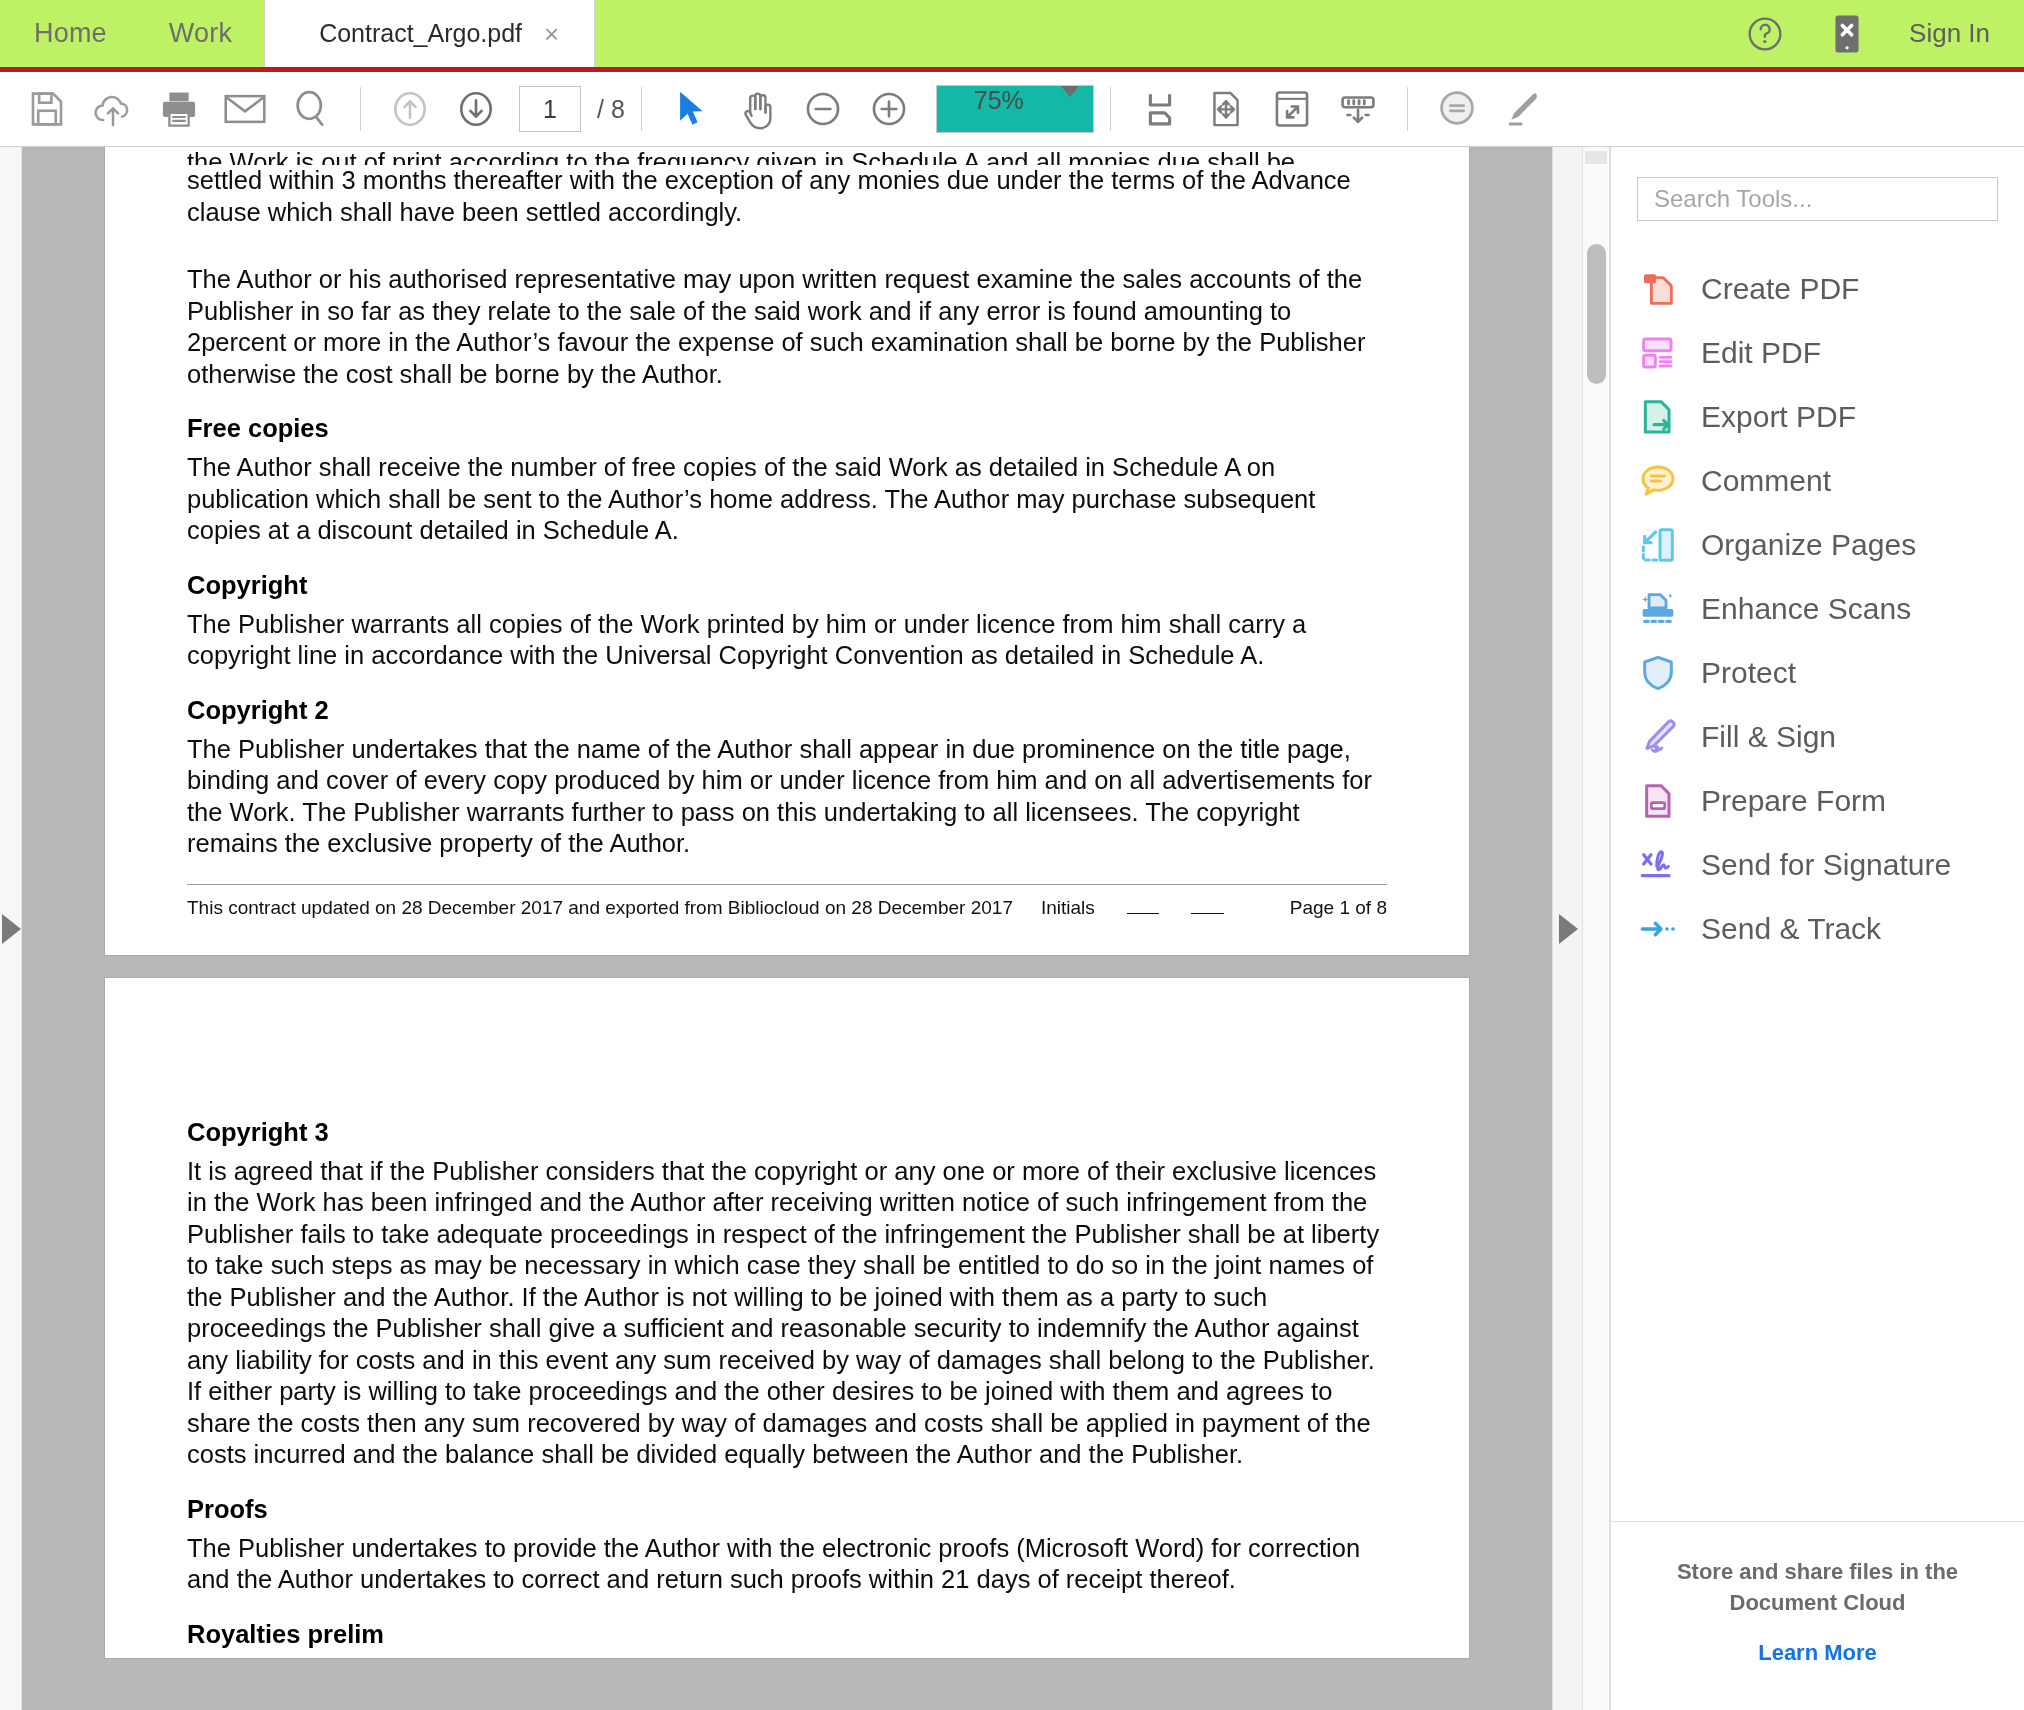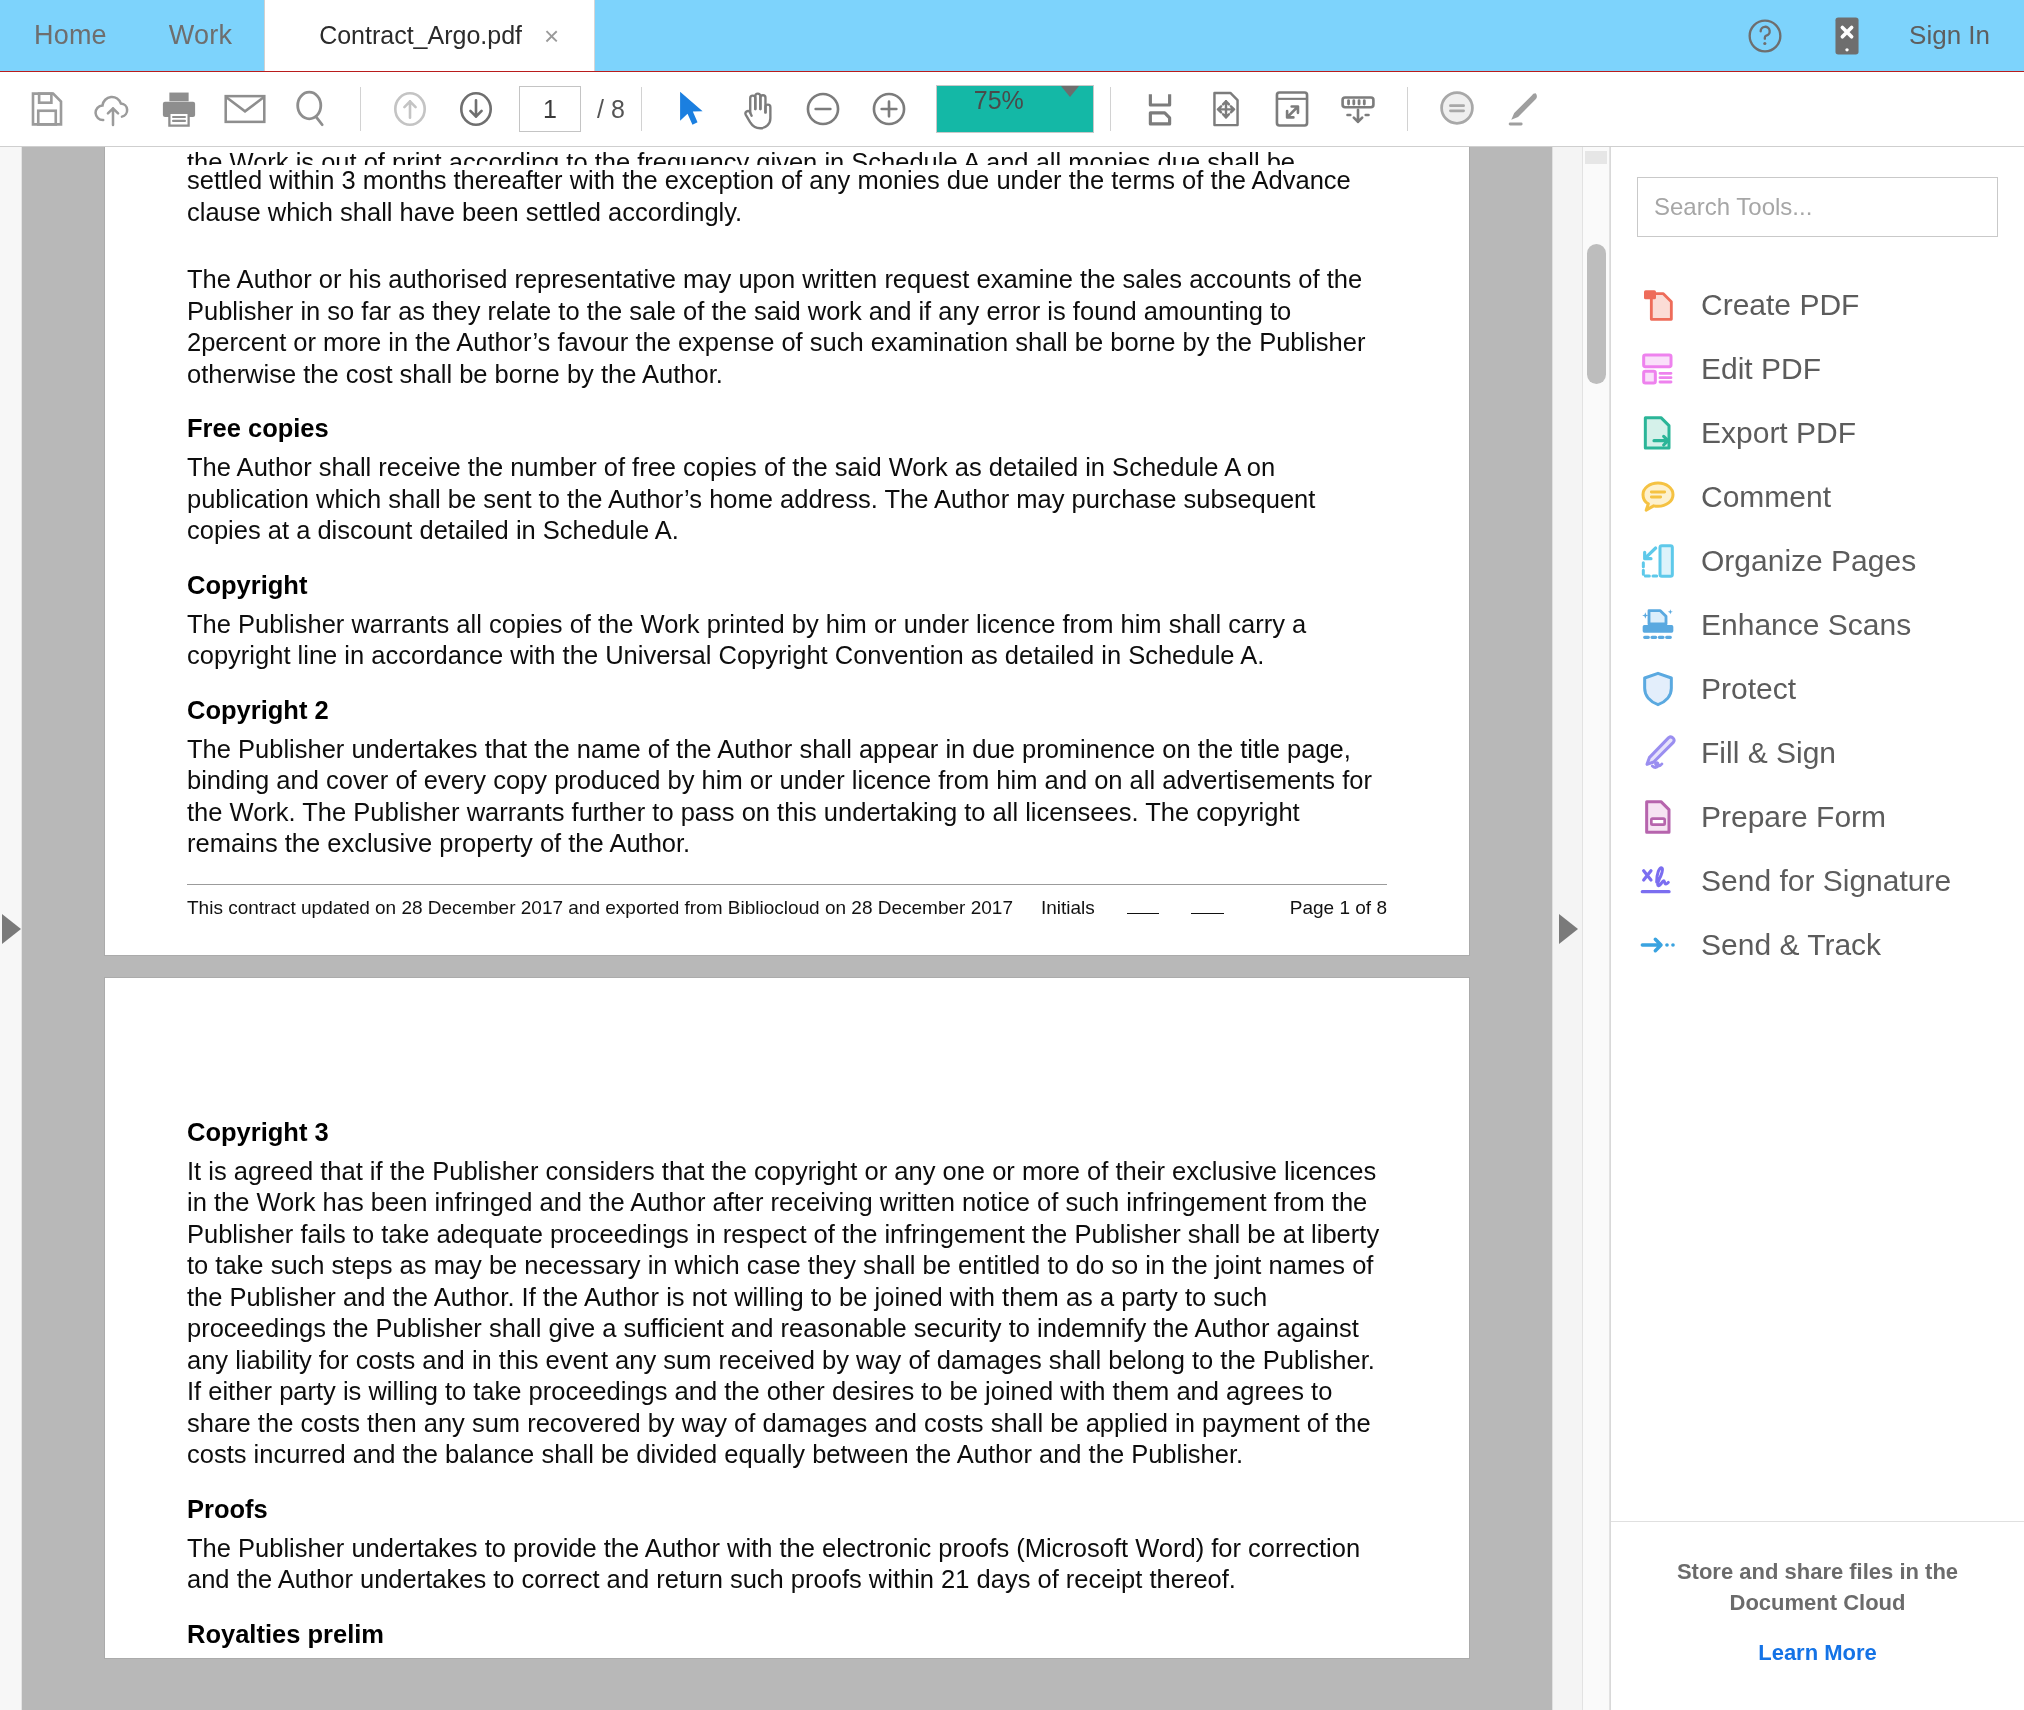--- a/index.html
+++ b/index.html
@@ -7,22 +7,22 @@
     width: 2024px; height: 1710px;
     font-family: "Liberation Sans", sans-serif;
     background: #ffffff;
     overflow: hidden;
   }
   .app { position: relative; width: 2024px; height: 1710px; display: flex; flex-direction: column; }
 
   
   .tabbar {
     height: 72px; flex: 0 0 72px;
-    background: #7dd3fc;
-    border-bottom: 1px solid #b91c1c;
+    background: #bef264;
+    border-bottom: 5px solid #b91c1c;
     display: flex; align-items: stretch; position: relative; justify-content: flex-end;
   }
   .menu-zone { display: flex; align-items: center; padding-left: 30px; gap: 54px; }
   .menu-item {
     font-size: 27px; color: #6e6e6e; letter-spacing: .2px;
     cursor: pointer; padding: 0 4px;
   }
   .tab-sep { width: 1px; background: #d0d0d0; margin: 0 0 0 28px; }
   .doc-tab {
     background: #ffffff;
@@ -143,21 +143,21 @@
   }
 
   
   .tools {
     width: 414px; flex: 0 0 414px; background: #ffffff;
     border-left: 1px solid #d9d9d9;
     display: flex; flex-direction: column;
     padding: 30px 0 0 0; position: relative;
   }
   .search-tools {
-    margin: 0 26px 0 26px; height: 60px;
+    margin: 0 26px 0 26px; height: 44px;
     border: 1px solid #c9c9c9; background: #fff;
     font-size: 24px; color: #3a3a3a; padding: 0 16px;
     font-family: "Liberation Sans", sans-serif;
   }
   .search-tools::placeholder { color: #a6a6a6; }
   .tool-list { margin-top: 36px; display: flex; flex-direction: column; }
   .tool-item {
     display: flex; align-items: center; gap: 22px;
     padding: 11px 26px; cursor: pointer; min-height: 56px;
   }

